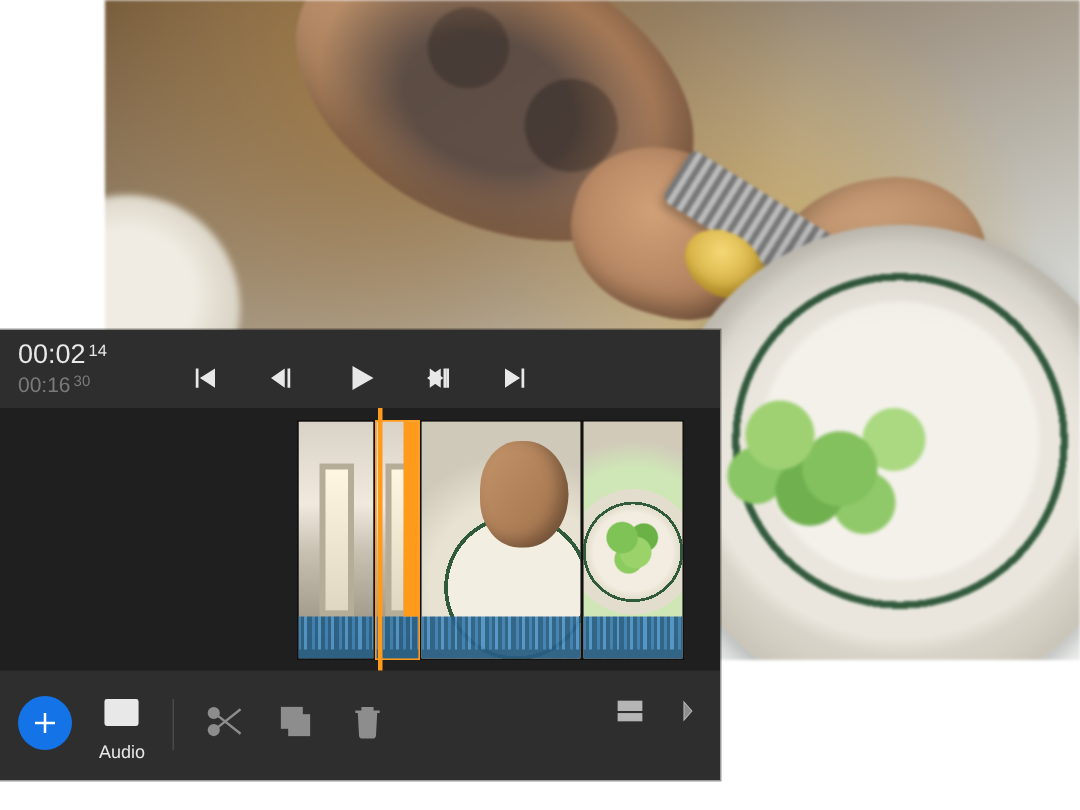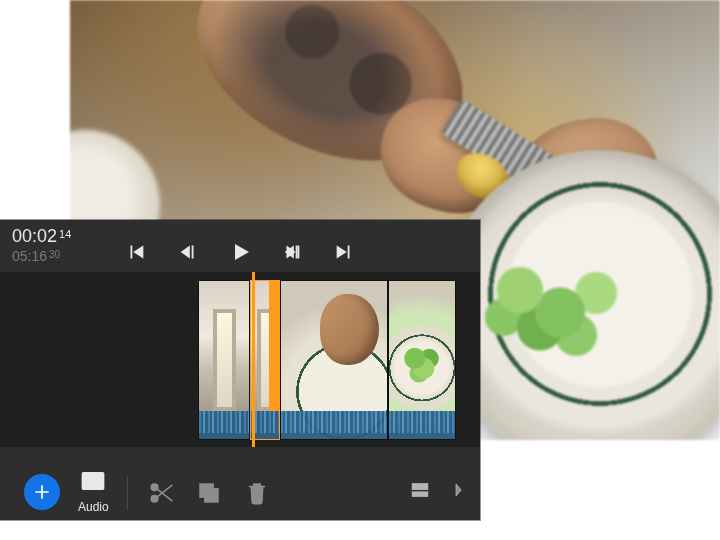--- a/index.html
+++ b/index.html
@@ -205,21 +205,21 @@
 
   
   .playhead{
     position:absolute; top:0; bottom:0; width:0;
     border-left:3px solid #ff9a1a;
   }
 
   
   .toolbar{
     position:absolute; left:0; right:0; bottom:0; height:70px;
-    display:flex; align-items:center; padding:10px 12px 0 24px; gap:18px;
+    display:flex; align-items:flex-start; padding:10px 12px 0 12px; gap:18px;
     box-sizing:border-box;
   }
   .tool{ display:flex; flex-direction:column; align-items:center; gap:4px; cursor:pointer;}
   .tool .ibox{width:30px;height:30px;display:flex;align-items:center;justify-content:center;}
   .tool svg{width:26px;height:26px;fill:#e8e8e8;stroke:#e8e8e8;}
   .tool.dim svg{fill:#8d8d8d; stroke:#8d8d8d;}
   .tool .lbl{font-size:12px; color:#e8e8e8;}
   .add-btn{
     width:36px;height:36px;border-radius:50%;
     display:flex;align-items:center;justify-content:center;
@@ -249,21 +249,21 @@
   <div class="greens"></div>
 </div>
 
 <div class="editor">
 
   <div class="time-row">
     <div class="tc-main">
       <span>00:02</span><sup>14</sup>
     </div>
     <div class="tc-sub">
-      <span>05:16</span><sup>30</sup>
+      <span>00:16</span><sup>30</sup>
     </div>
 
     <div class="transport">
       <div class="tbtn">
         <svg viewBox="0 0 24 24">
             <path d="M6 5h2v14H6zM20 5v14L9 12z"></path>
           </svg>
       </div>
       <div class="tbtn">
         <svg viewBox="0 0 24 24">

